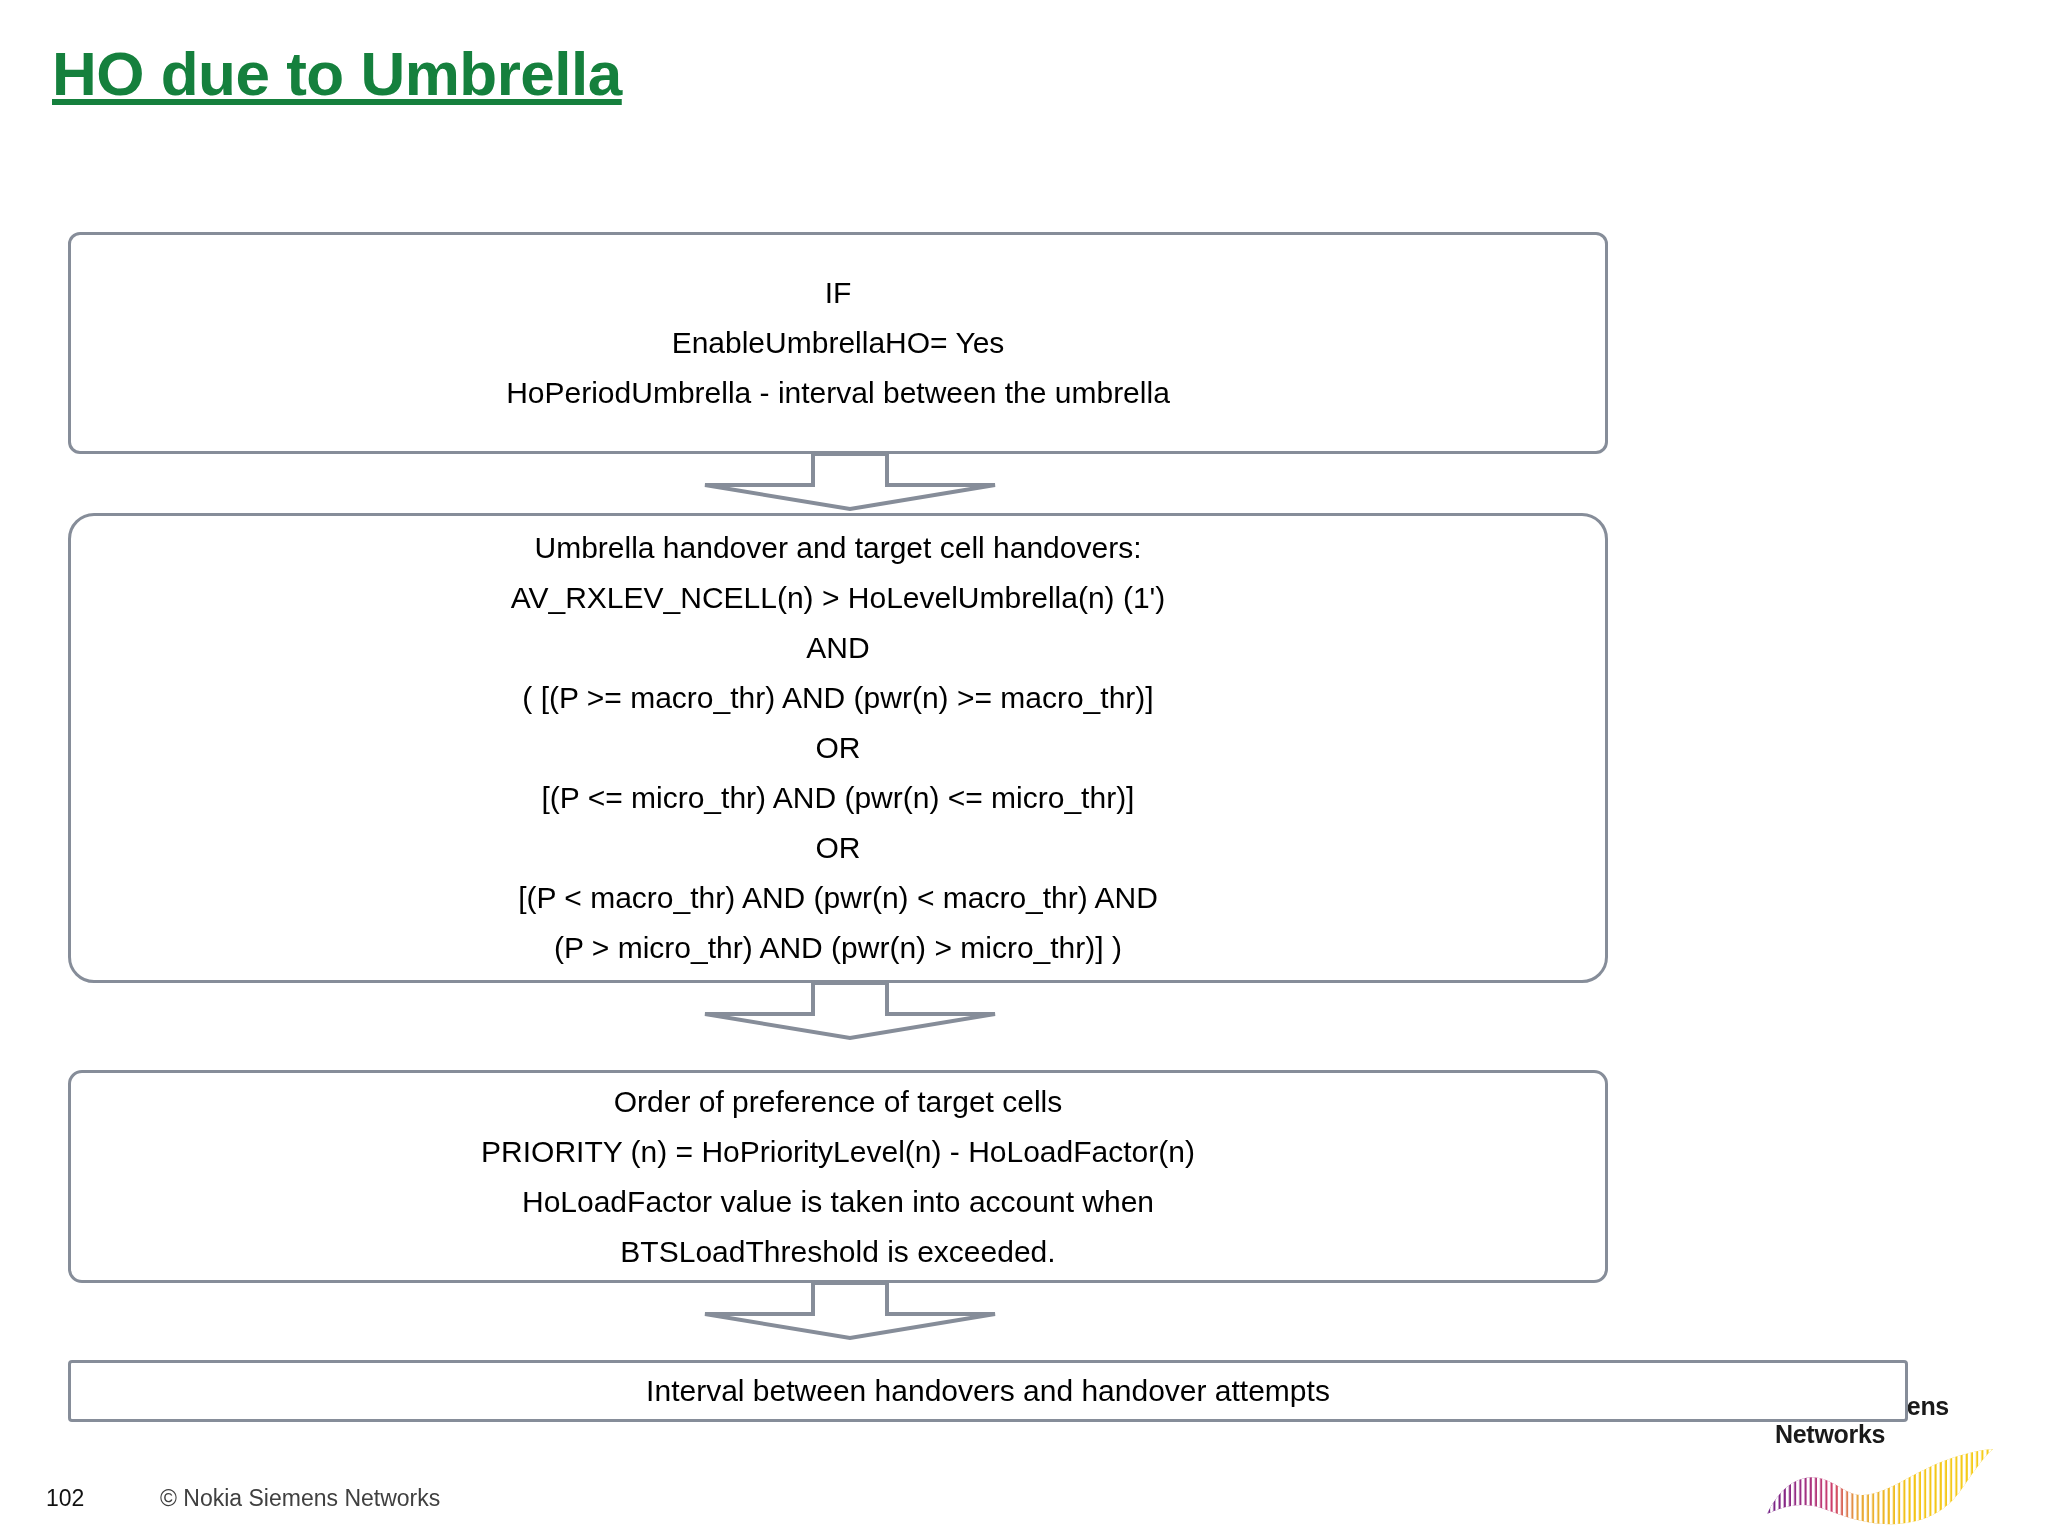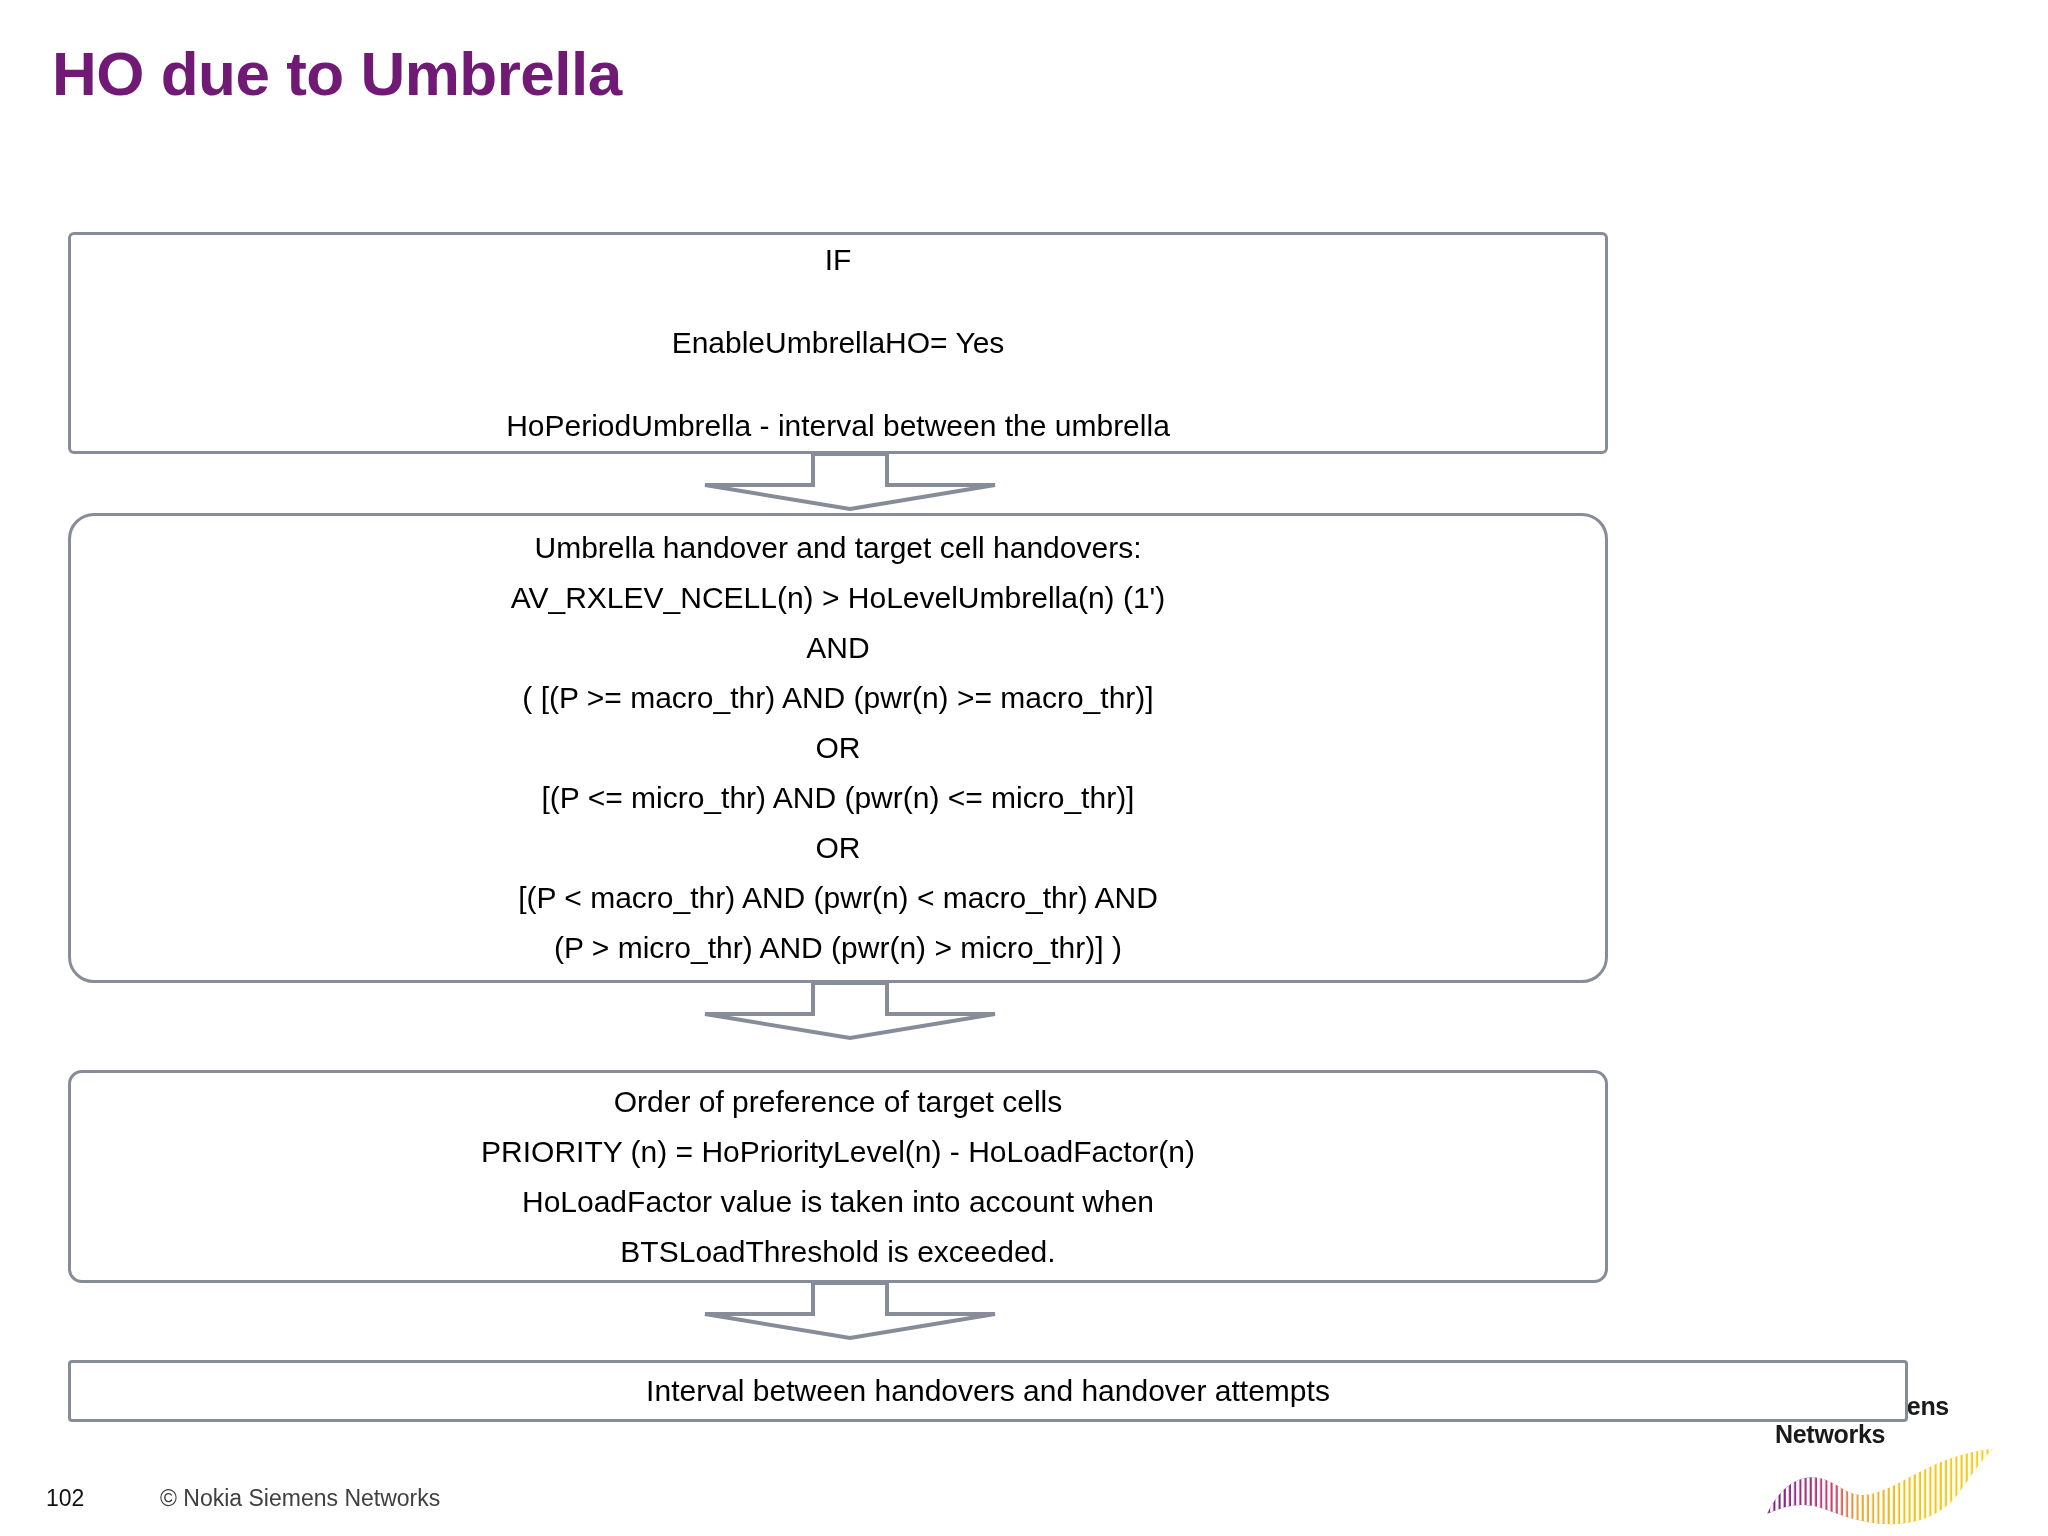--- a/index.html
+++ b/index.html
@@ -18,22 +18,23 @@
   }
 
   
   #slide-title {
     position: absolute;
     left: 52px;
     top: 38px;
     font-size: 62px;
     font-weight: bold;
     letter-spacing: -0.5px;
-    color: #701a75;
-    white-space: nowrap;
+    color: #15803d;
+    white-space: nowrap;
+    text-decoration: underline;
   }
 
   
   .flow-box {
     position: absolute;
     box-sizing: border-box;
     background: #ffffff;
     border: 3px solid #868d99;
     display: flex;
     flex-direction: column;
@@ -47,22 +48,21 @@
   }
   .flow-box .line {
     white-space: nowrap;
   }
 
   #box-condition {
     left: 68px;
     top: 232px;
     width: 1540px;
     height: 222px;
-    border-radius: 6px;
-    justify-content: space-between;
+    border-radius: 12px;
   }
   #box-evaluation {
     left: 68px;
     top: 513px;
     width: 1540px;
     height: 470px;
     border-radius: 26px;
   }
   #box-preference {
     left: 68px;

